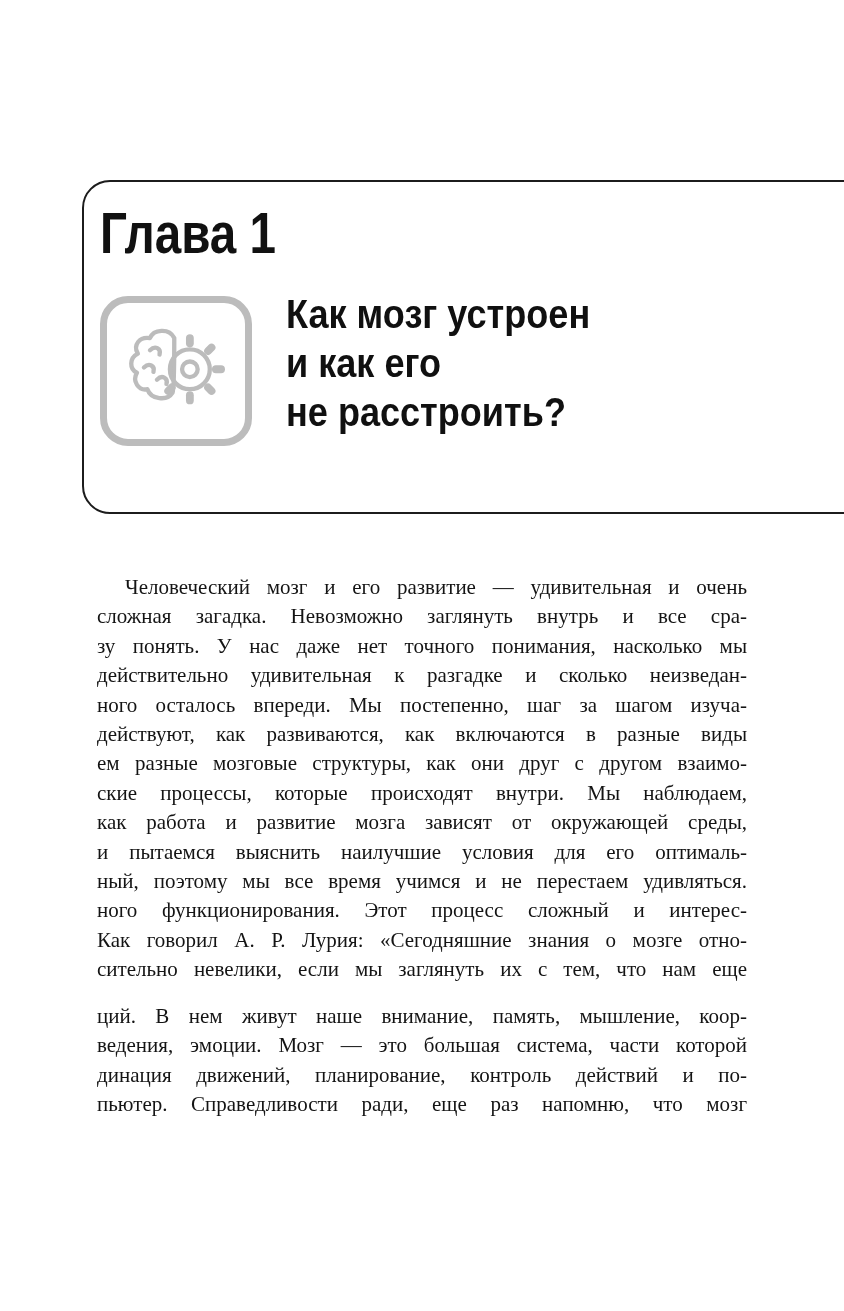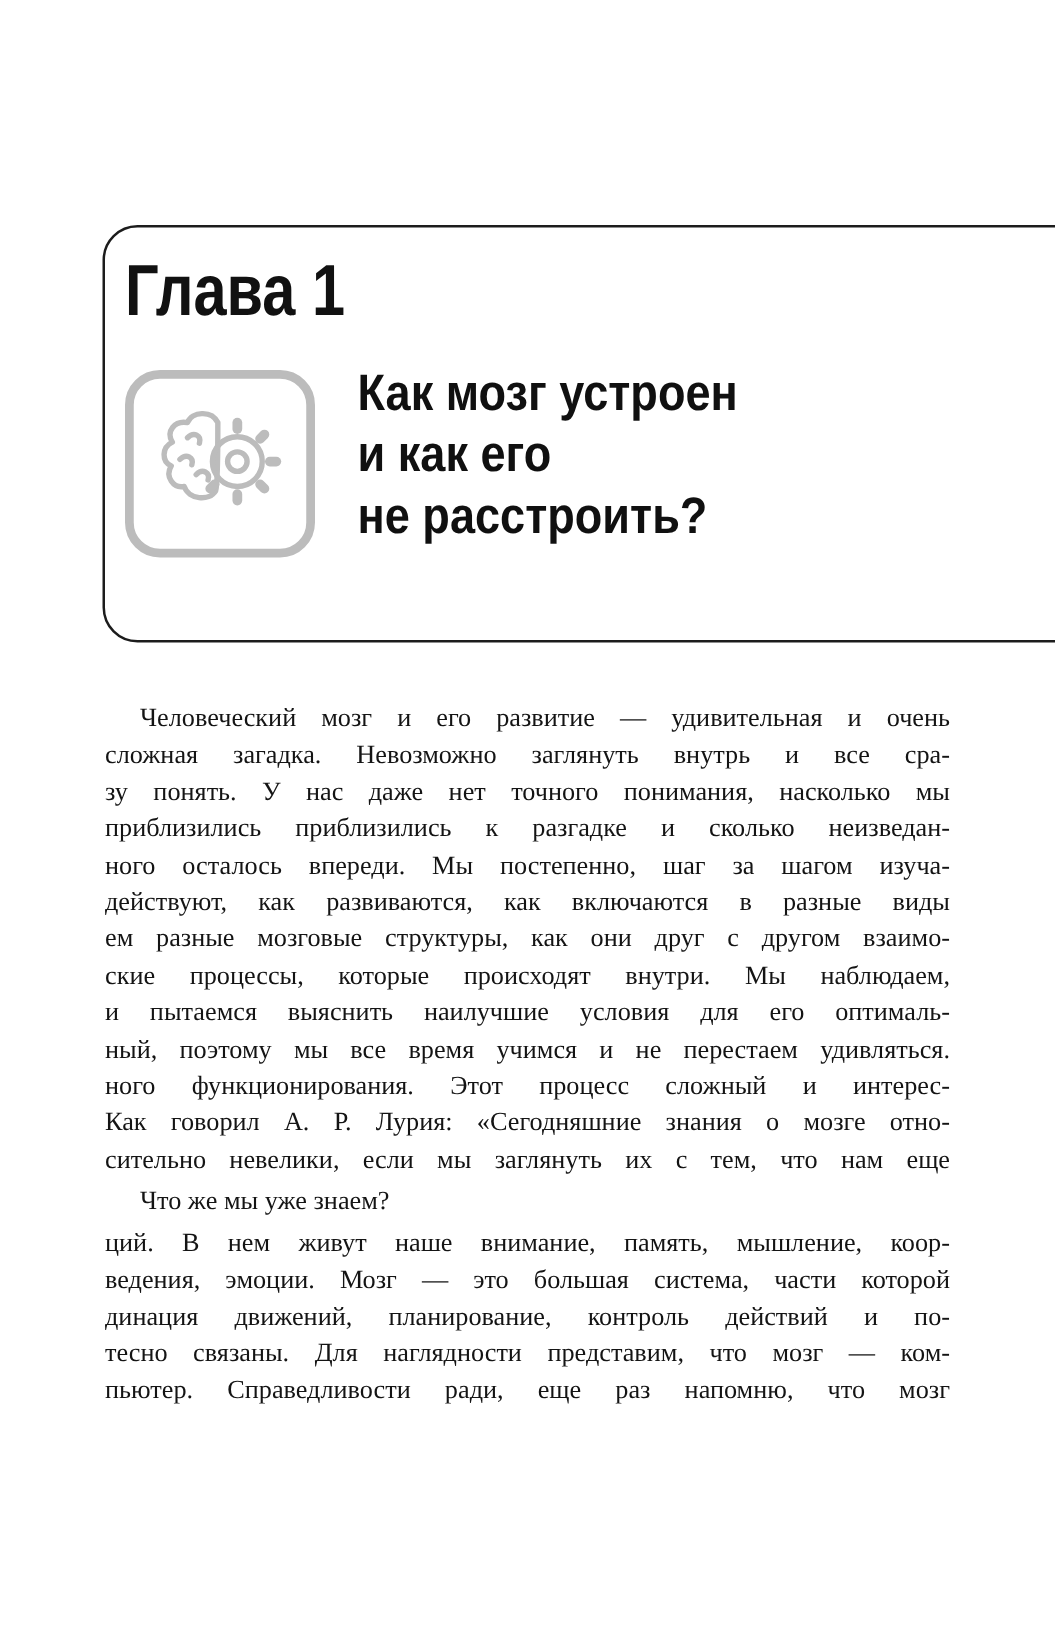--- a/index.html
+++ b/index.html
@@ -66,21 +66,21 @@
 
   
   .body-text {
     position: absolute;
     left: 80px;
     top: 556px;
     width: 684px;
     font-size: 21px;
     line-height: 29.4px;
   }
-  .paragraph { margin: 4px; }
+  .paragraph { margin: 17px; }
   .line {
     text-align: justify;
     text-align-last: justify;
     white-space: normal;
   }
   .line.first { text-indent: 28px; }
   .line.unjust { text-align-last: left; }
 </style>
 </head>
 <body>
@@ -126,36 +126,33 @@
           <div class="title-line">не расстроить?</div>
         </div>
     </div>
   </div>
 
   <div class="body-text">
       <div class="paragraph">
         <div class="line first">Человеческий мозг и его развитие — удивительная и очень</div>
         <div class="line">сложная загадка. Невозможно заглянуть внутрь и все сра-</div>
         <div class="line">зу понять. У нас даже нет точного понимания, насколько мы</div>
-        <div class="line">приблизились приблизились к разгадке и сколько неизведан-</div>
+        <div class="line">действительно удивительная к разгадке и сколько неизведан-</div>
         <div class="line">ного осталось впереди. Мы постепенно, шаг за шагом изуча-</div>
         <div class="line">действуют, как развиваются, как включаются в разные виды</div>
         <div class="line">ем разные мозговые структуры, как они друг с другом взаимо-</div>
         <div class="line">ские процессы, которые происходят внутри. Мы наблюдаем,</div>
+        <div class="line">как работа и развитие мозга зависят от окружающей среды,</div>
         <div class="line">и пытаемся выяснить наилучшие условия для его оптималь-</div>
         <div class="line">ный, поэтому мы все время учимся и не перестаем удивляться.</div>
         <div class="line">ного функционирования. Этот процесс сложный и интерес-</div>
         <div class="line">Как говорил А. Р. Лурия: «Сегодняшние знания о мозге отно-</div>
         <div class="line">сительно невелики, если мы заглянуть их с тем, что нам еще</div>
       </div>
       <div class="paragraph">
-        <div class="line first unjust">Что же мы уже знаем?</div>
-      </div>
-      <div class="paragraph">
         <div class="line">ций. В нем живут наше внимание, память, мышление, коор-</div>
         <div class="line">ведения, эмоции. Мозг — это большая система, части которой</div>
         <div class="line">динация движений, планирование, контроль действий и по-</div>
-        <div class="line">тесно связаны. Для наглядности представим, что мозг — ком-</div>
         <div class="line">пьютер. Справедливости ради, еще раз напомню, что мозг</div>
       </div>
     </div>
 
 </div>
 
 </body></html>

